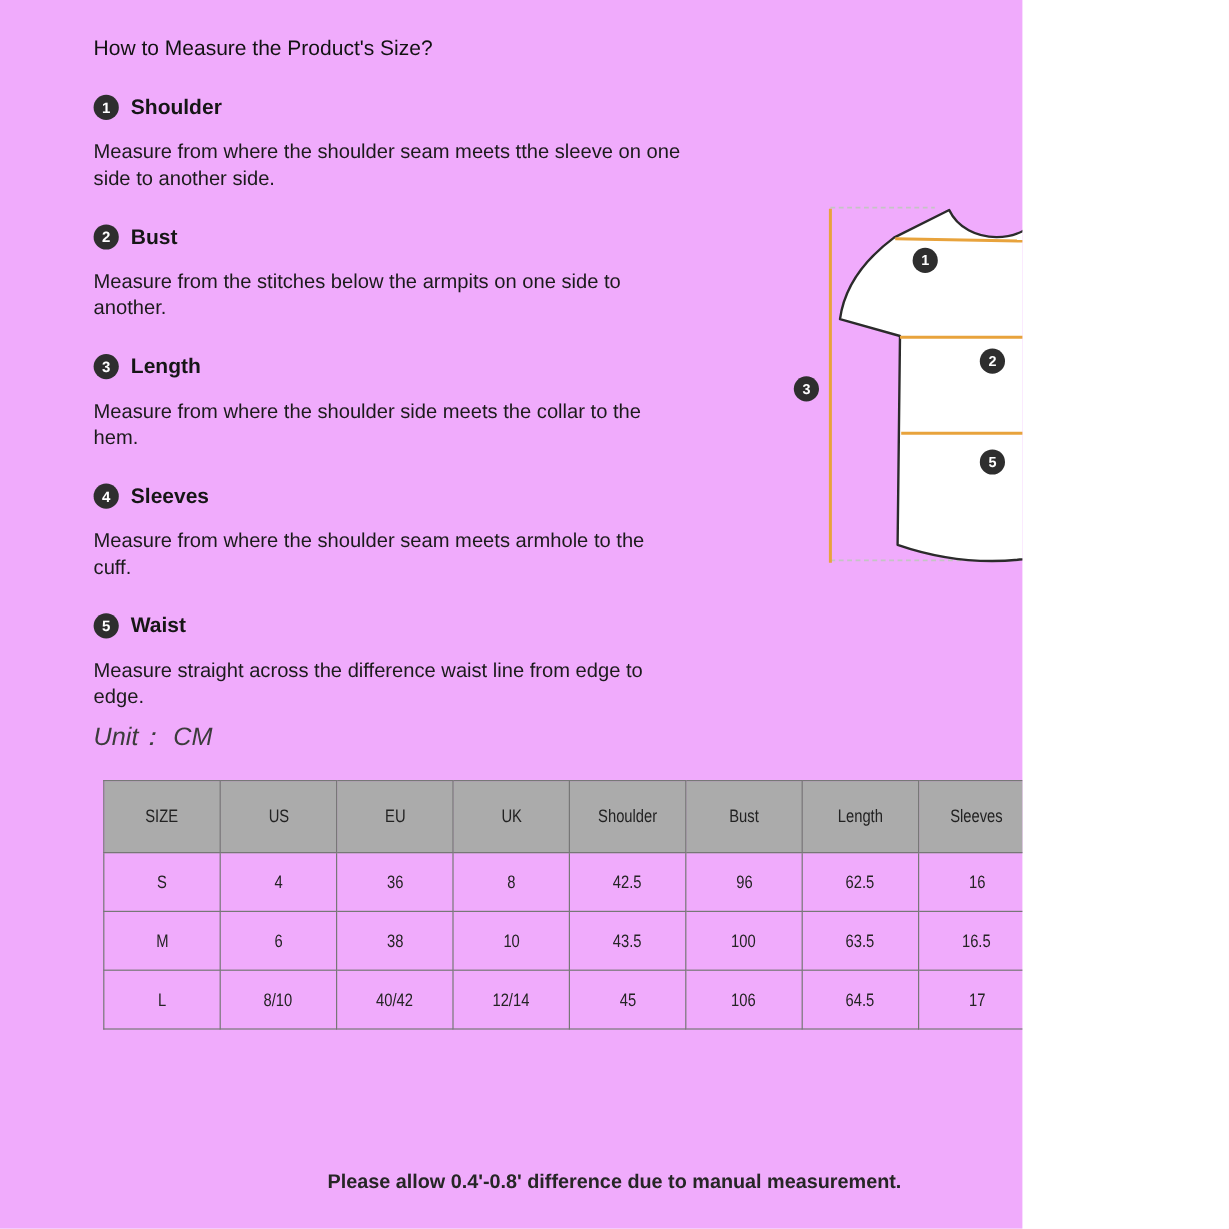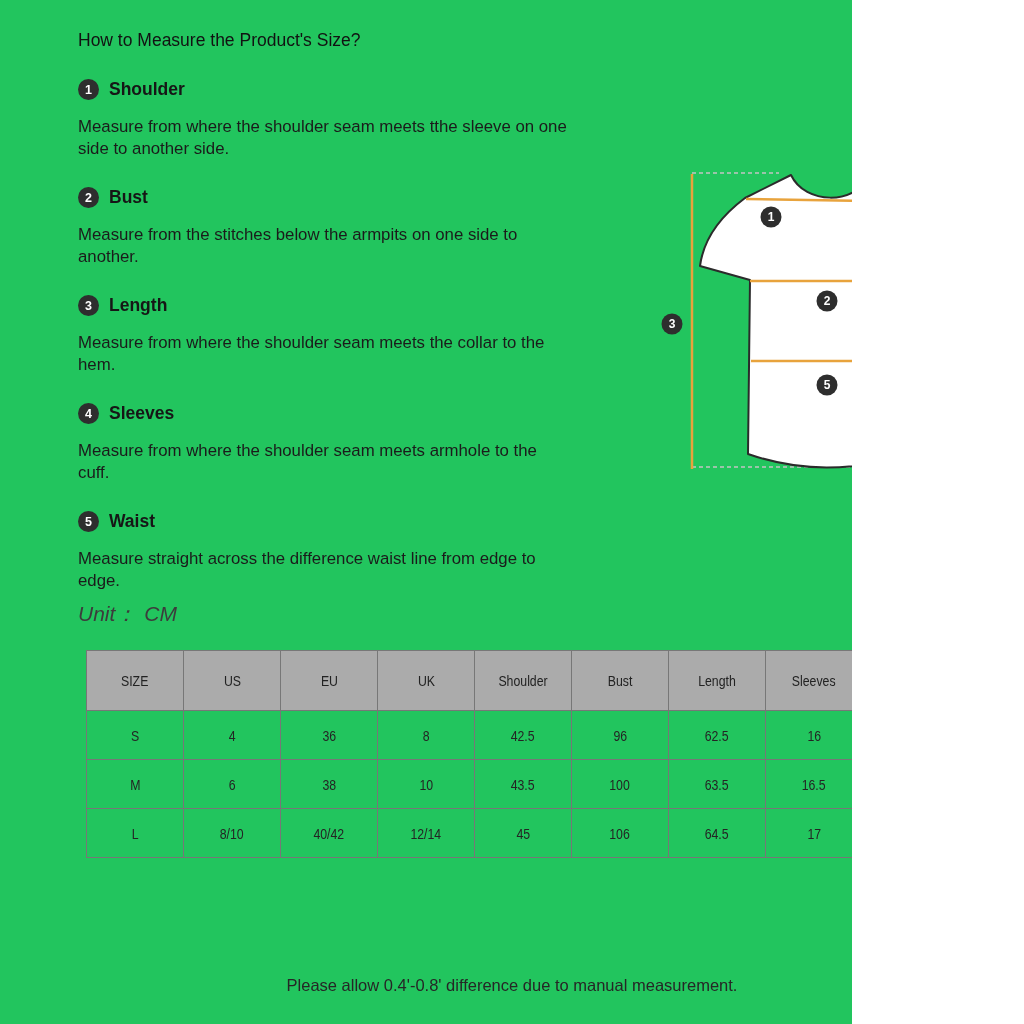--- a/index.html
+++ b/index.html
@@ -1,16 +1,16 @@
 <!DOCTYPE html>
 <html><head>
 <meta charset="utf-8">
 <style>
   html,body{margin:0;padding:0;background:#fff;}
-  .page{position:relative;width:852px;height:1024px;background:#22c55e;
+  .page{position:relative;width:852px;height:1024px;background:#f0abfc;
         font-family:"Liberation Sans",sans-serif;color:#1c1c1e;overflow:hidden;}
 
   .title{position:absolute;left:78px;top:30px;font-size:17.5px;color:#121212;}
 
   .sections{position:absolute;left:78px;top:79px;width:548px;}
   .section-head{display:flex;align-items:center;gap:10px;height:21px;margin-bottom:16px;}
   .badge{width:21px;height:21px;border-radius:50%;background:#2e2e2e;color:#fff;
          font-size:12.5px;font-weight:700;display:flex;align-items:center;
          justify-content:center;flex:0 0 21px;}
   .section-title{font-size:17.5px;font-weight:700;color:#161616;}
@@ -22,21 +22,21 @@
   .diagram{position:absolute;left:648px;top:160px;width:345px;height:325px;}
 
   .size-table{position:absolute;left:86px;top:650px;width:874px;
               border-collapse:collapse;table-layout:fixed;border:1.5px solid #3f3f3f;}
   .size-table th,.size-table td{border:1px solid #777;text-align:center;padding:0;}
   .size-table th{background:#ababab;height:59px;font-size:15px;font-weight:400;color:#222;}
   .size-table td{height:48px;font-size:15px;color:#242424;}
   .cnd{display:inline-block;transform:scaleX(.82);}
 
   .footer-note{position:absolute;left:0;top:976px;width:1024px;text-align:center;
-               font-size:16.5px;color:#262626;}
+               font-size:16.5px;color:#262626;font-weight:bold;}
 </style>
 </head>
 <body>
 
 <div class="page">
 
   <div class="title">How to Measure the Product's Size?</div>
 
   <div class="sections">
 
@@ -56,21 +56,21 @@
       </div>
       <p class="section-desc">Measure from the stitches below the armpits on one side to
 another.</p>
     </div>
 
     <div class="section">
       <div class="section-head">
         <span class="badge">3</span>
         <span class="section-title">Length</span>
       </div>
-      <p class="section-desc">Measure from where the shoulder seam meets the collar to the
+      <p class="section-desc">Measure from where the shoulder side meets the collar to the
 hem.</p>
     </div>
 
     <div class="section">
       <div class="section-head">
         <span class="badge">4</span>
         <span class="section-title">Sleeves</span>
       </div>
       <p class="section-desc">Measure from where the shoulder seam meets armhole to the
 cuff.</p>

